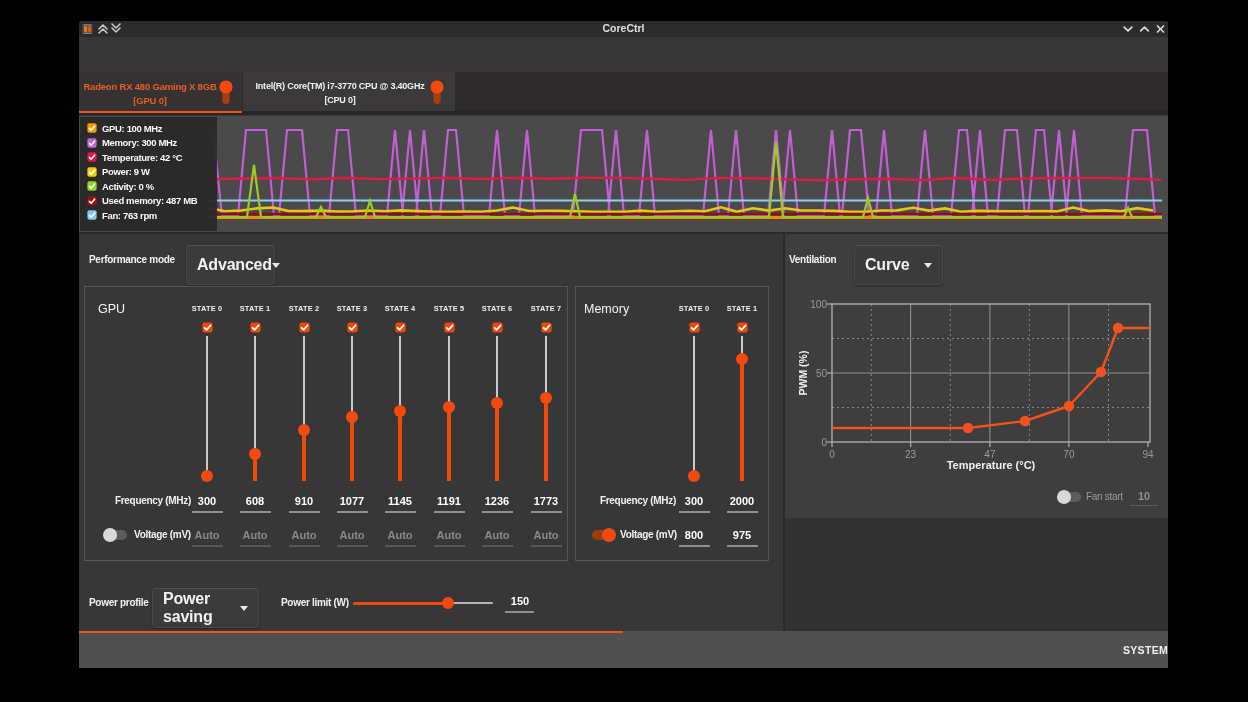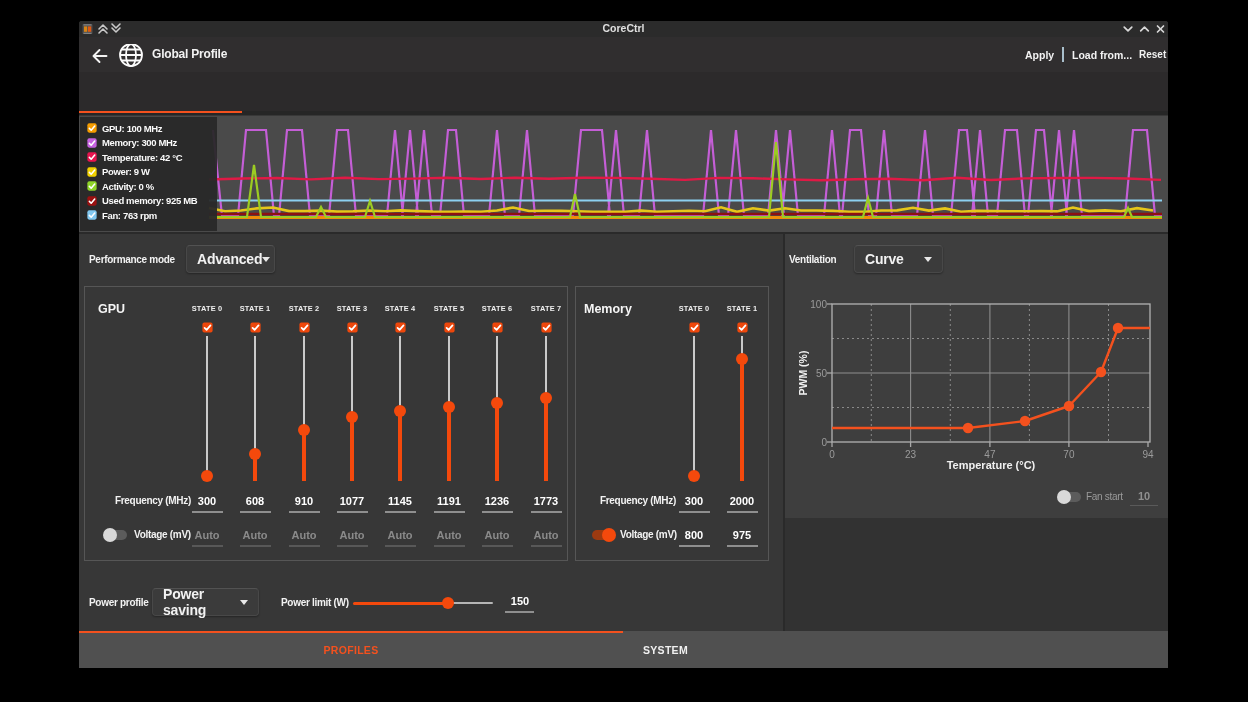--- a/index.html
+++ b/index.html
@@ -13,24 +13,24 @@
 .tab2{position:absolute;left:164px;top:0;width:212px;height:39px;background:#3b393a}
 .tabtx{font-size:9.5px;font-weight:600;text-align:center;line-height:13.5px;padding-top:8px;letter-spacing:-0.2px;white-space:nowrap}
 .tstrip{position:absolute;left:0;top:39px;width:1089px;height:2px;background:#262626}
 .tstripo{position:absolute;left:0;top:38.5px;width:163px;height:2.5px;background:#f4511e}
 .legend{position:absolute;left:1px;top:96px;width:137px;height:114px;background:rgba(40,40,40,0.94);padding:4px 0 0 7px}
 .lrow{display:flex;align-items:center;gap:5px;height:14.5px;font-size:9.5px;letter-spacing:-0.35px;font-weight:600;color:#fafafa;white-space:nowrap}
 .rpanelu{position:absolute;left:705px;top:213px;width:384px;height:284px;background:#3e3e3e}
 .rpanell{position:absolute;left:705px;top:497px;width:384px;height:113px;background:#323232}
 .vdiv{position:absolute;left:704px;top:213px;width:1.5px;height:397px;background:#2a2a2a}
 .lab{position:absolute;font-size:10px;font-weight:600;color:#f2f2f2;white-space:nowrap;letter-spacing:-0.3px}
-.dd{position:absolute;height:28px;background:#3b3b3b;border:1px solid #484848;border-top-color:#525252;border-radius:4px;display:flex;align-items:center;justify-content:space-between;padding:11px 10px;font-size:14px;letter-spacing:-0.2px;font-weight:600;color:#f2f2f2;box-shadow:0 1px 2px rgba(0,0,0,0.35)}
+.dd{position:absolute;height:40px;background:#3b3b3b;border:1px solid #484848;border-top-color:#525252;border-radius:4px;display:flex;align-items:center;justify-content:space-between;padding:11px 10px;font-size:16px;letter-spacing:-0.2px;font-weight:600;color:#f2f2f2;box-shadow:0 1px 2px rgba(0,0,0,0.35)}
 .tri{width:0;height:0;border-left:4.5px solid transparent;border-right:4.5px solid transparent;border-top:5px solid #e8e8e8}
 .gbox{position:absolute;border:1px solid #565656}
-.gtitle{position:absolute;font-size:12.5px;font-weight:bold;color:#f5f5f5}
+.gtitle{position:absolute;font-size:12.5px;font-weight:normal;color:#f5f5f5}
 .state{position:absolute;font-size:7.4px;font-weight:bold;color:#f0f0f0;text-align:center;letter-spacing:0.2px}
 .trackg{width:2px;background:#c9c9c9}
 .tracko{width:4px;background:#f4490c}
 .knob{width:12px;height:12px;border-radius:50%;background:#f4490c}
 .val{position:absolute;font-size:11px;font-weight:700;color:#fff;text-align:center}
 .valg{position:absolute;font-size:11px;font-weight:600;color:#8a8a8a;text-align:center}
 .uline{height:1.5px;background:#8f8f8f}
 .ulineg{height:1.5px;background:#585858}
 .bottombar{position:absolute;left:0;top:610px;width:1089px;height:37px;background:#505050}
 .btab{position:absolute;top:13px;font-size:10.5px;font-weight:bold;letter-spacing:0.3px}
@@ -54,41 +54,35 @@
         </g>
 <polyline points="1045.2,6.1 1049,9.9 1052.8,6.1" stroke="#d8d8d8" stroke-width="1.7" fill="none" stroke-linecap="round" stroke-linejoin="round"></polyline>
 <polyline points="1061.7,9.9 1065.5,6.1 1069.3,9.9" stroke="#d8d8d8" stroke-width="1.7" fill="none" stroke-linecap="round" stroke-linejoin="round"></polyline>
 <g stroke="#d8d8d8" stroke-width="1.7" stroke-linecap="round">
           <line x1="1078.5" y1="5" x2="1084.5" y2="11"></line>
           <line x1="1084.5" y1="5" x2="1078.5" y2="11"></line>
         </g>
 </svg>
       <div class="title">CoreCtrl</div>
     </div>
-  <div class="toolbar">
-    <svg class="abs" style="left:10px;top:7px" width="120" height="24" viewBox="0 0 120 24">
-<g stroke="#f2f2f2" stroke-width="1.9" fill="none" stroke-linecap="round" stroke-linejoin="round">
-<line x1="5" y1="12" x2="17.5" y2="12"></line>
-          <polyline points="10.5,6 4.5,12 10.5,18"></polyline>
-</g>
-<g stroke="#fbfbfb" stroke-width="1.8" fill="none">
-<circle cx="42" cy="11" r="11"></circle>
-<ellipse cx="42" cy="11" rx="5" ry="11"></ellipse>
-<line x1="31" y1="11" x2="53" y2="11"></line>
-<line x1="32.8" y1="5.5" x2="51.2" y2="5.5"></line>
-<line x1="32.8" y1="16.5" x2="51.2" y2="16.5"></line>
-</g>
-</svg>
-    <div class="tbtxt" style="left:73px;font-size:12px;font-weight:bold;letter-spacing:-0.2px;top:10px">Global Profile</div>
-    <div class="tbtxt" style="left:946px">Apply</div>
-    <div class="abs" style="left:983px;top:10px;width:1.5px;height:15px;background:#a9bfcc"></div>
-    <div class="tbtxt" style="left:993px">Load from...</div>
-    <div class="tbtxt" style="left:1060px;font-size:10px">Reset</div>
-  </div>
   <div class="tabbar">
+    <div class="tab1">
+        <div class="tabtx" style="color:#e95c20;width:140px;margin-left:1px">Radeon RX 480 Gaming X 8GB<br>[GPU 0]</div>
+        <svg class="abs" style="left:139.5px;top:8px" width="14" height="32" viewBox="0 0 14 32">
+          <rect x="3.4" y="7" width="7.2" height="17" rx="3.4" fill="#a63e10"></rect>
+          <circle cx="7" cy="7" r="6.6" fill="#f4490c"></circle>
+        </svg>
+      </div>
+    <div class="tab2">
+        <div class="tabtx" style="color:#f2f2f2;width:186px;margin-left:4px;font-size:9px">Intel(R) Core(TM) i7-3770 CPU @ 3.40GHz<br>[CPU 0]</div>
+        <svg class="abs" style="left:187px;top:8px" width="14" height="32" viewBox="0 0 14 32">
+          <rect x="3.4" y="7" width="7.2" height="17" rx="3.4" fill="#a63e10"></rect>
+          <circle cx="7" cy="7" r="6.6" fill="#f4490c"></circle>
+        </svg>
+      </div>
     <div class="tstrip"></div>
       <div class="tstripo"></div>
   </div>
   <svg class="abs" style="left:0;top:92px" width="1089" height="121" viewBox="0 0 1089 121">
 <rect x="0" y="0" width="1089" height="121" fill="#4a4a4a"></rect>
 <rect x="0" y="0" width="1089" height="2.5" fill="#262626"></rect>
 <rect x="0" y="119" width="1089" height="2" fill="#2a2a2a"></rect>
 <polyline points="134,17 143,103 159,103 167,17 187,17 195,103 200,103 208,17 223,17 231,103 250,103 258,17 269,17 277,103 308,103 316,17 324,103 323,103 331,17 339,103 337,103 345,17 353,103 361,103 369,17 377,17 385,103 410,103 418,17 426,103 440,103 448,17 456,103 494,103 502,17 523,17 531,103 529,103 537,17 545,103 560,103 568,17 576,103 624,103 632,17 640,103 649,103 657,17 665,103 689,103 697,17 705,103 703,103 711,17 719,103 745,103 753,17 761,103 763,103 771,17 782,17 790,103 797,103 805,17 813,103 838,103 846,17 854,103 872,103 880,17 888,17 896,103 893,103 901,17 909,103 918,103 926,17 938,17 946,103 949,103 957,17 965,17 973,103 972,103 980,17 988,103 987,103 995,17 1003,103 1046,103 1054,17 1068,17 1076,103 1083,103" fill="none" stroke="#c45ed6" stroke-width="2.2"></polyline>
 <polyline points="130,66.5 164,65.5 198,65.0 232,66.4 266,64.8 300,66.1 334,65.6 368,64.8 402,66.0 436,64.7 470,65.8 504,64.8 538,64.9 572,65.8 606,66.9 640,64.9 674,65.2 708,66.4 742,67.3 776,66.2 810,65.7 844,67.3 878,64.7 912,67.0 946,65.4 980,65.0 1014,64.9 1048,65.5 1082,66.9" fill="none" stroke="#e01945" stroke-width="2.4"></polyline>
 <polyline points="130,87.5 1083,87.5" fill="none" stroke="#8cd0f0" stroke-width="2.2"></polyline>
@@ -131,21 +125,21 @@
           <rect x="0.4" y="0.4" width="10.2" height="10.2" rx="2" fill="#8fd428"></rect>
           <polyline points="2.6,5.9 4.6,7.9 8.5,3.4" fill="none" stroke="#fff" stroke-width="1.7" stroke-linecap="round" stroke-linejoin="round"></polyline>
         </svg>
         <span>Activity: 0 %</span>
       </div>
       <div class="lrow">
         <svg width="10" height="10" viewBox="0 0 11 11" style="flex:0 0 auto">
           <rect x="0.4" y="0.4" width="10.2" height="10.2" rx="2" fill="#9b1010"></rect>
           <polyline points="2.6,5.9 4.6,7.9 8.5,3.4" fill="none" stroke="#fff" stroke-width="1.7" stroke-linecap="round" stroke-linejoin="round"></polyline>
         </svg>
-        <span>Used memory: 925 MB</span>
+        <span>Used memory: 487 MB</span>
       </div>
       <div class="lrow">
         <svg width="10" height="10" viewBox="0 0 11 11" style="flex:0 0 auto">
           <rect x="0.4" y="0.4" width="10.2" height="10.2" rx="2" fill="#82c8f0"></rect>
           <polyline points="2.6,5.9 4.6,7.9 8.5,3.4" fill="none" stroke="#fff" stroke-width="1.7" stroke-linecap="round" stroke-linejoin="round"></polyline>
         </svg>
         <span>Fan: 763 rpm</span>
       </div>
     </div>
   <div class="rpanelu"></div>
@@ -351,15 +345,14 @@
       <span class="tri"></span>
     </div>
   <div class="lab" style="left:202px;top:576px">Power limit (W)</div>
   <div class="abs" style="left:274px;top:580.5px;width:95px;height:3px;background:#f4490c;border-radius:2px"></div>
   <div class="abs" style="left:369px;top:581px;width:45px;height:2px;background:#b5b5b5;border-radius:1px"></div>
   <div class="abs knob" style="left:363px;top:576px"></div>
   <div class="val" style="left:427px;top:574px;width:28px">150</div>
   <div class="abs uline" style="left:426px;top:590px;width:29px"></div>
   <div class="bottombar">
     <div class="abs" style="left:0;top:-0.5px;width:544px;height:2.5px;background:#f4511e"></div>
-    <div class="btab" style="left:0;width:544px;text-align:center;color:#f4511e">PROFILES</div>
-    <div class="btab" style="left:564px;width:544px;text-align:left;color:#f0f0f0">SYSTEM</div>
+    <div class="btab" style="left:545px;width:544px;text-align:right;color:#f0f0f0">SYSTEM</div>
   </div>
 </div>
 </body></html>

